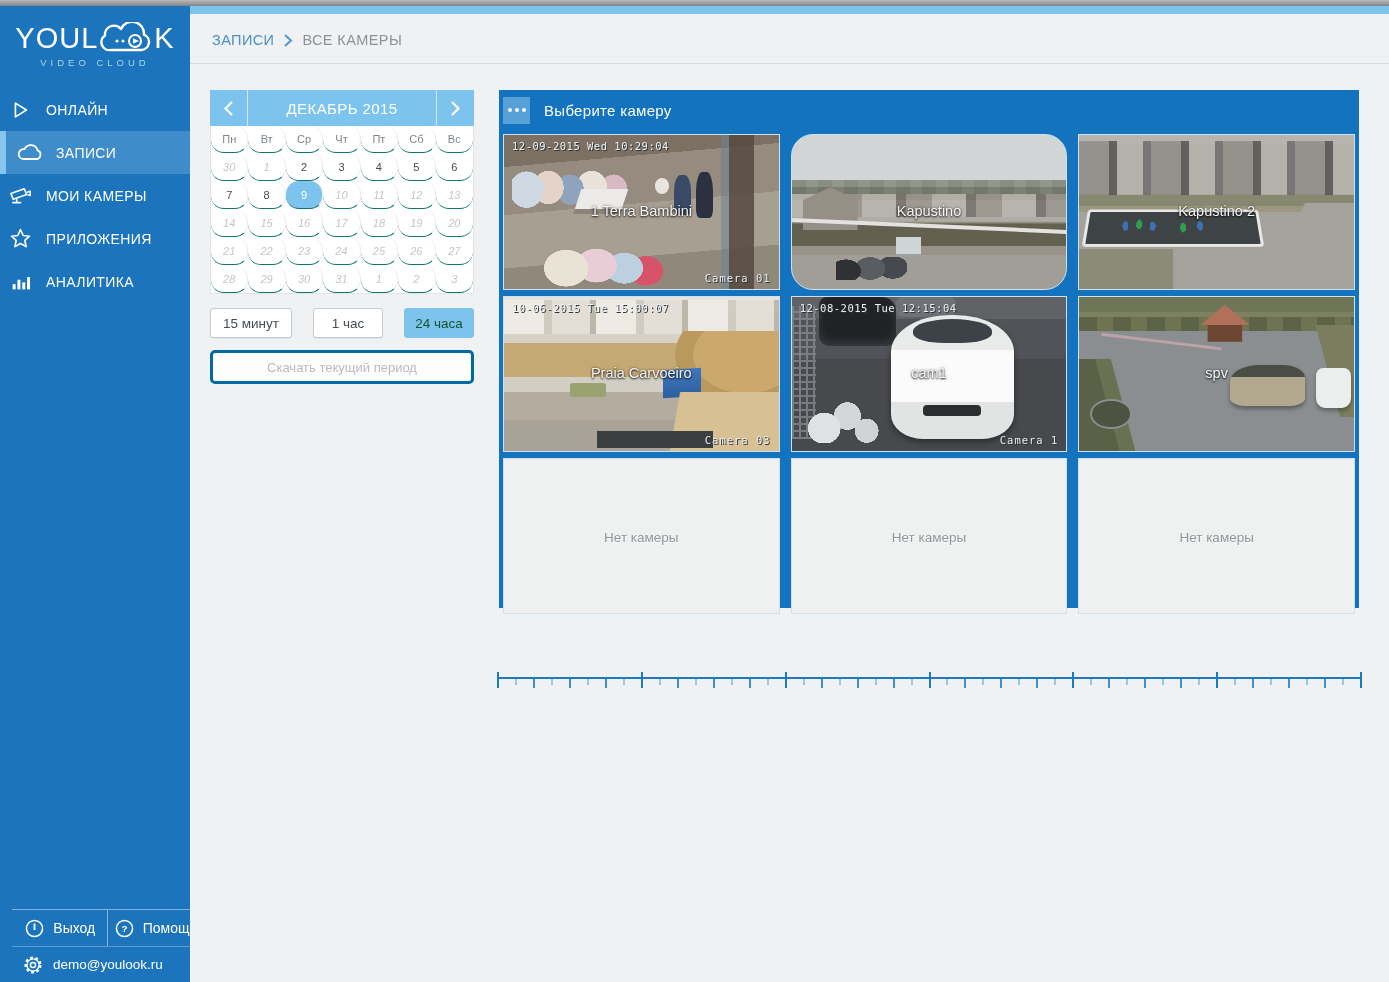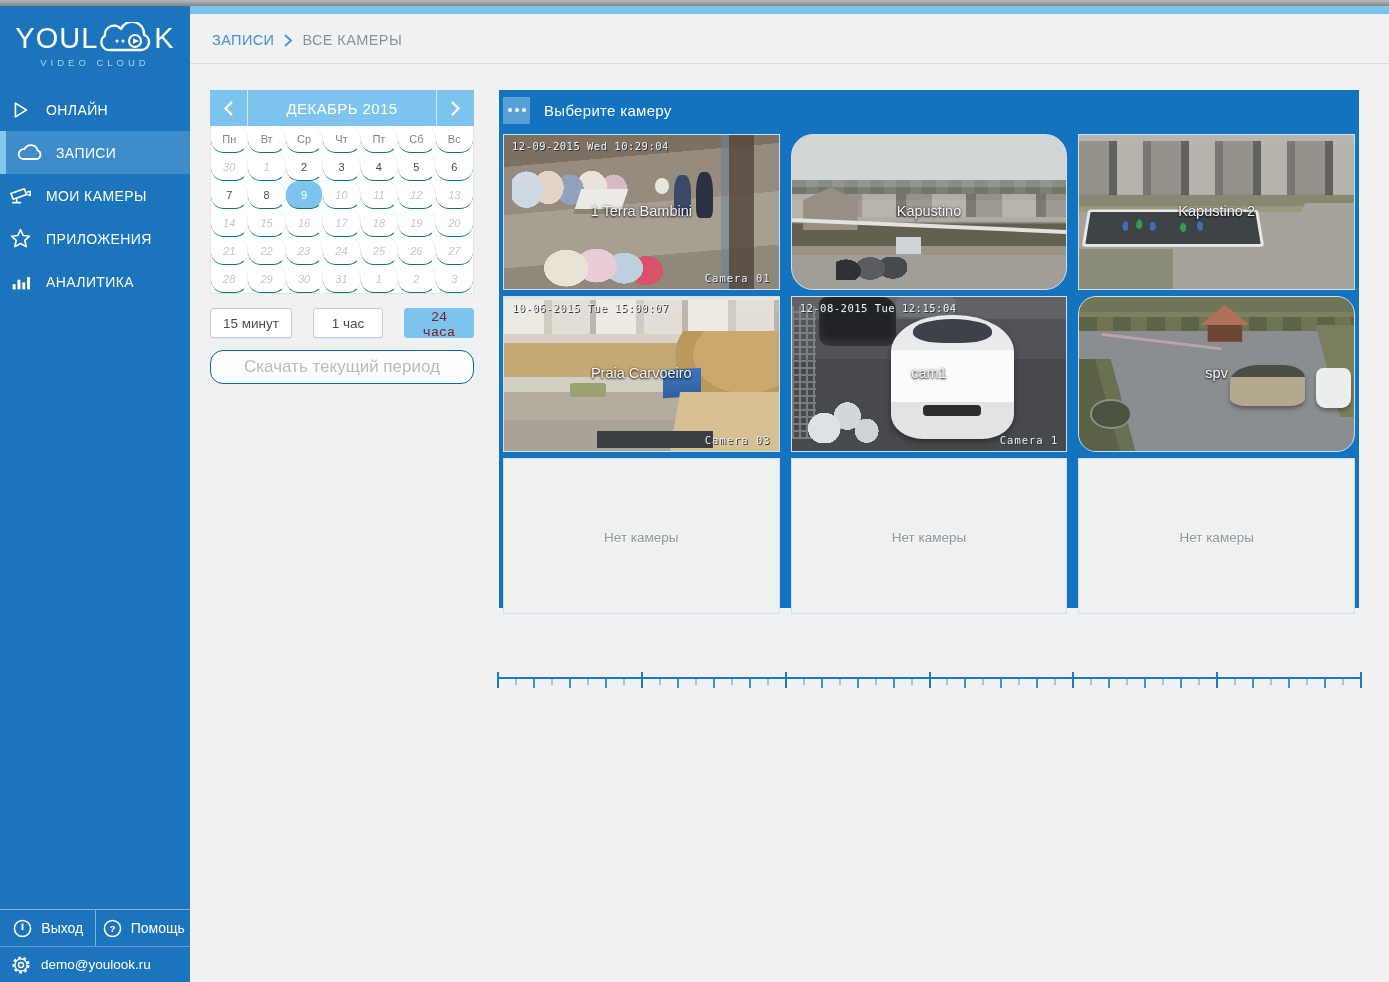--- a/index.html
+++ b/index.html
@@ -17,21 +17,21 @@
   .logo-line { display:flex; align-items:center; justify-content:center; gap:1px;
     font-size:29px; letter-spacing:1px; color:#fff; font-weight:400; }
   .logo-line svg { margin:2px -2px 0 -2px; }
   .logo-sub { margin-top:1px; font-size:9.5px; letter-spacing:4px; color:#a9d4f0; }
   .menu { margin-top:12px; }
   .menu-item { height:43px; display:flex; align-items:center; gap:13px; padding-left:7px;
     font-size:14px; letter-spacing:.4px; color:#fff; cursor:pointer; }
   .menu-item.active { background:#3f8ccb; border-left:6px solid #85c6ef; padding-left:11px; }
   .menu-item .mi { width:26px; display:flex; justify-content:center; }
   
-  .side-footer { position:absolute; left:0; bottom:0; width:190px; }
+  .side-footer { position:absolute; left:12px; bottom:0; width:190px; }
   .footer-buttons { display:flex; height:37px; border-top:1px solid rgba(255,255,255,.45); }
   .fbtn { flex:1; display:flex; align-items:center; justify-content:center; gap:7px;
     color:#fff; font-size:14px; cursor:pointer; }
   .fbtn + .fbtn { border-left:1px solid rgba(255,255,255,.45); }
   .account { height:36px; border-top:1px solid rgba(255,255,255,.3); display:flex;
     align-items:center; gap:8px; padding-left:9px; color:#fff; font-size:13.5px; }
   
   .content { position:absolute; left:190px; top:6px; right:0; bottom:0; background:#f0f1f2; }
   .blue-strip { height:8px; background:#7cc4ee; }
   .breadcrumb { position:absolute; left:22px; top:26px; display:flex; align-items:center; gap:9px;
@@ -53,23 +53,23 @@
     font-size:11px; border-right:1px solid #ececed; border-bottom:1px solid #0f766e; background:#fff;border-radius:13px; }
   .cal-cell:nth-child(7n) { border-right:none; }
   .cal-cell.wk { color:#7d848a; height:27px; }
   .cal-cell.active { color:#454b51; cursor:pointer; }
   .cal-cell.muted  { color:#c3c7ca;font-style:italic; }
   .cal-cell.selected { background:#7cc4ee; color:#fff; cursor:pointer; }
   .period-row { margin-top:14px; display:flex; justify-content:space-between; }
   .pbtn { height:30px; border-radius:3px; font-size:13.5px; font-family:inherit; cursor:pointer;
     background:#fff; border:1px solid #c6cbcf; color:#474d53; box-shadow:0 1px 1px rgba(0,0,0,.05); }
   .pbtn.w1 { width:82px; } .pbtn.w2 { width:70px; }
-  .pbtn.active { background:#7cc4ee; border-color:#7cc4ee; color:#7f1d1d; box-shadow:none;font-family:Liberation Mono, monospace; }
+  .pbtn.active { background:#7cc4ee; border-color:#7cc4ee; color:#14532d; box-shadow:none; }
   .download-btn { margin-top:12px; width:100%; height:34px; background:#fdfdfd;
-    border:1px solid #0369a1; border-radius:13px; color:#b7bcc1; font-size:17px;
+    border:3px solid #0369a1; border-radius:5px; color:#b7bcc1; font-size:13px;
     font-family:inherit; cursor:pointer; }
   
   .panel { position:absolute; left:309px; top:84px; width:860px; height:518px;
     background:#1373bf; padding:4px; }
   .panel-header { height:32px; display:flex; align-items:center; gap:14px; }
   .dots-icon { width:27px; height:27px; background:#57a1d7; display:flex; align-items:center;
     justify-content:center; gap:3px; cursor:pointer; }
   .dots-icon b { width:4px; height:4px; border-radius:50%; background:#fff; }
   .panel-title { color:#fff; font-size:15px; letter-spacing:.3px; }
   .tile-grid { margin-top:8px; display:grid; grid-template-columns:repeat(3,1fr);
@@ -161,21 +161,21 @@
     linear-gradient(180deg,#e9eaea 0 28%,#fbfbfb 28% 70%,#e2e3e3 70%);
     border-radius:48% 48% 26% 26% / 30% 30% 20% 20%; box-shadow:0 3px 6px rgba(0,0,0,.4); }
   .t-cam1 .shield { left:44%; top:14%; width:29%; height:16%; background:#3c4248;
     border-radius:50% 50% 40% 40%; }
   .t-cam1 .grille { left:48%; top:70%; width:21%; height:7%; background:#2b2d2f; border-radius:4px; }
   .t-cam1 .snow { left:5%; bottom:5%; width:28%; height:32%; background:
     radial-gradient(30% 45% at 25% 70%,#dfe2e4 0 70%,transparent 71%),
     radial-gradient(25% 40% at 55% 45%,#d4d7da 0 70%,transparent 71%),
     radial-gradient(22% 35% at 80% 75%,#cfd3d6 0 70%,transparent 71%); }
 
-  .t-spv { background:linear-gradient(180deg,#6f7557 0 10%,#7c8162 10% 18%,#8b8e90 18%);border-radius:18px; }
+  .t-spv { background:linear-gradient(180deg,#6f7557 0 10%,#7c8162 10% 18%,#8b8e90 18%); }
   .t-spv .hedge { left:0; top:13%; width:100%; height:9%;
     background:repeating-linear-gradient(90deg,#5d6346 0 18px,#6e7452 18px 34px); }
   .t-spv .gazebo { left:44%; top:5%; width:18%; height:24%; background:
     linear-gradient(180deg,#b0705a 0 55%,#6e4634 55%);
     clip-path:polygon(50% 0,100% 55%,85% 55%,85% 100%,15% 100%,15% 55%,0 55%); }
   .t-spv .garden { left:0; bottom:0; width:28%; height:60%;
     background:linear-gradient(75deg,#5a6147 0 40%,#6a7052 40% 55%,transparent 56%); }
   .t-spv .bed { left:4%; bottom:14%; width:15%; height:20%; background:#4c5340;
     border-radius:50%; border:2px solid #8b8f91; }
   .t-spv .grassR { right:0; top:18%; width:22%; height:60%;

